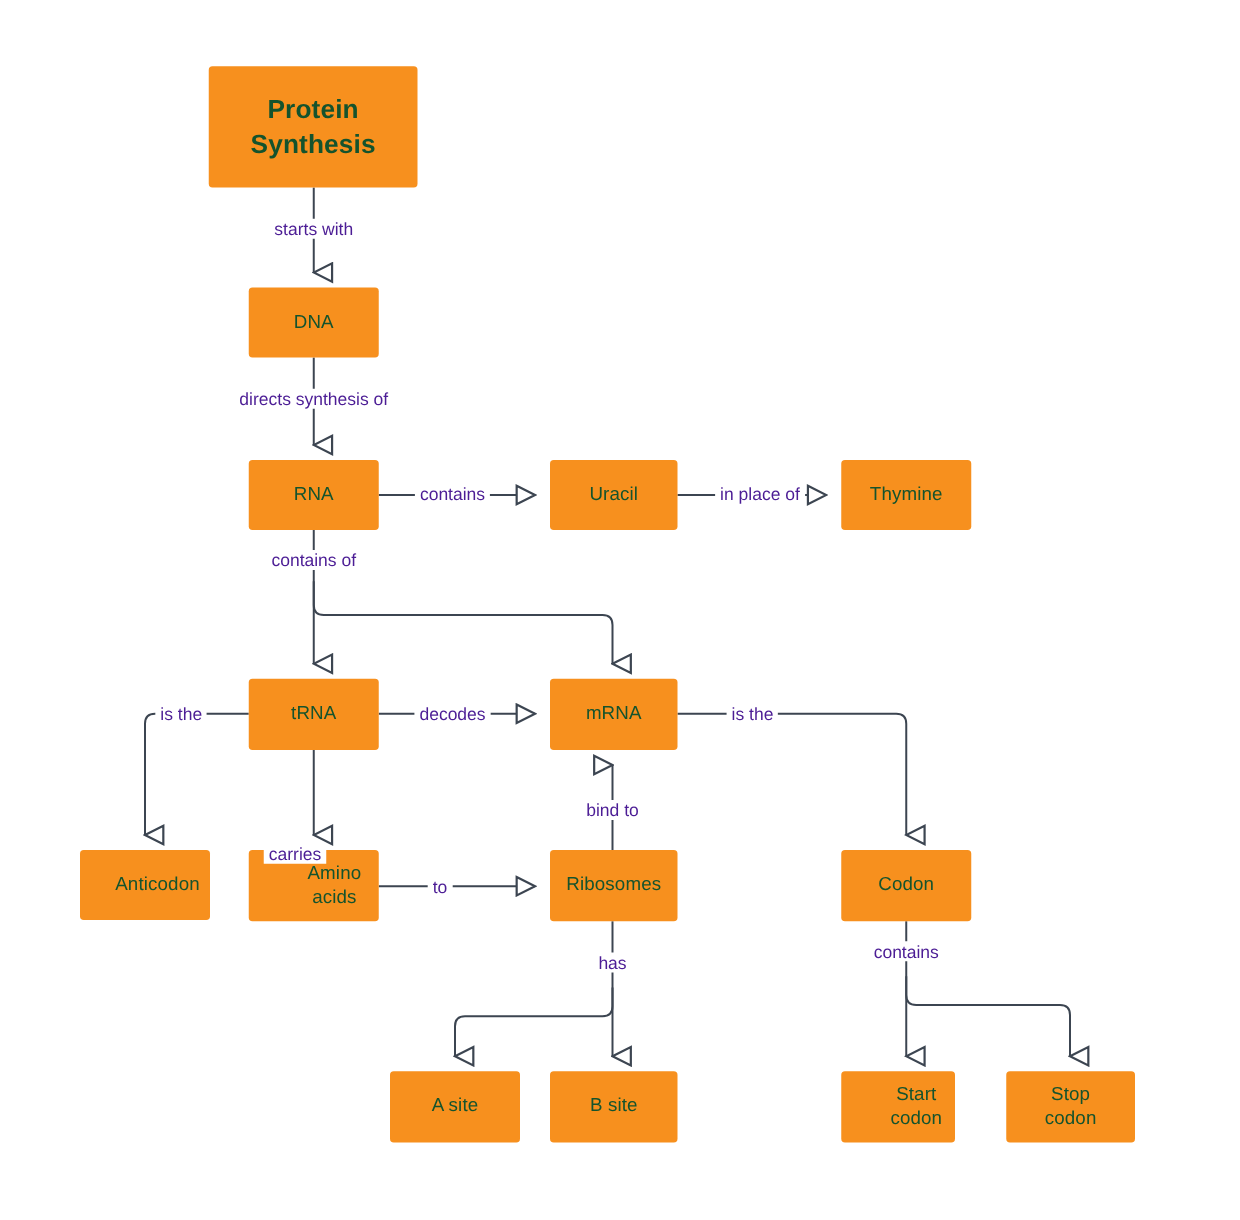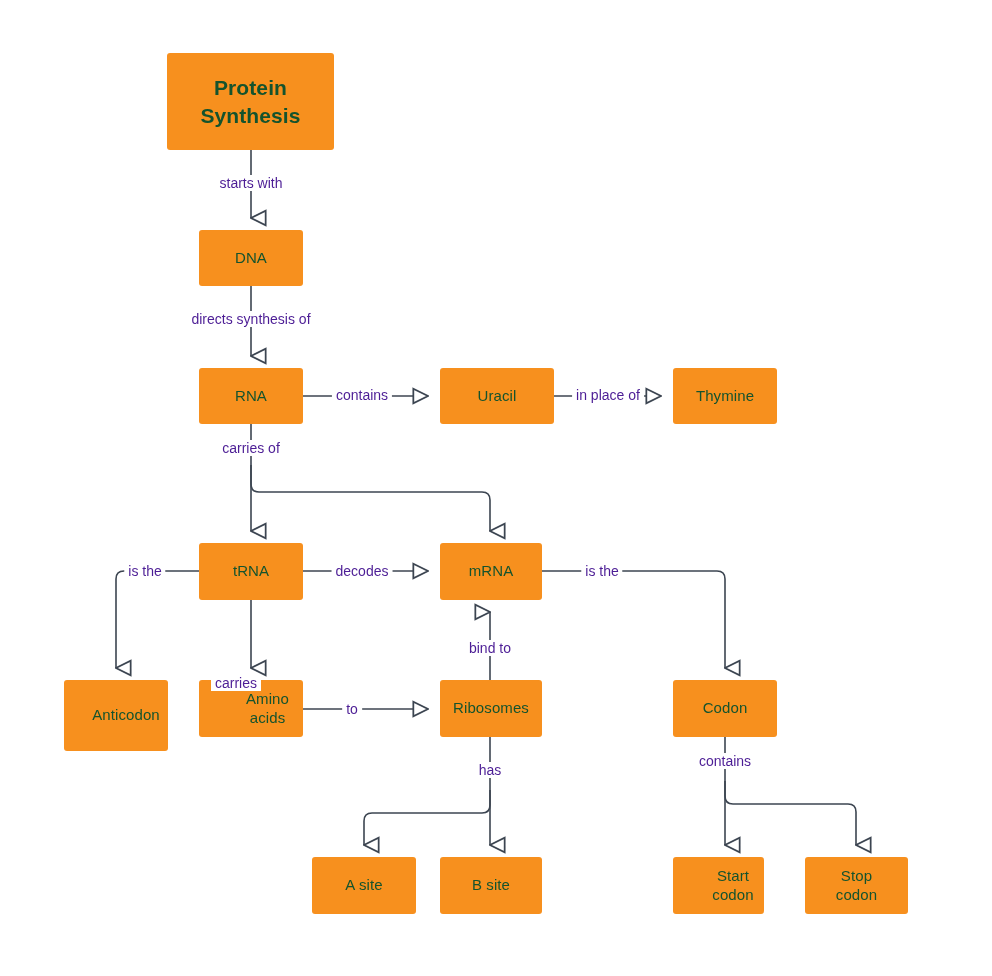--- a/index.html
+++ b/index.html
@@ -116,29 +116,29 @@
     </g>
   </svg>
 
   <div class="node root" style="left:167px; top:53px; width:167px; height:97px;">Protein
 Synthesis</div>
 
   <div class="node" style="left:199px; top:230px; width:104px; height:56px;">DNA</div>
 
   <div class="node" style="left:199px; top:368px; width:104px; height:56px;">RNA</div>
 
-  <div class="node" style="left:440px; top:368px; width:114px; height:56px;">Uracil</div>
+  <div class="node" style="left:440px; top:368px; width:102px; height:56px;">Uracil</div>
 
   <div class="node" style="left:673px; top:368px; width:104px; height:56px;">Thymine</div>
 
   <div class="node" style="left:199px; top:543px; width:104px; height:57px;">tRNA</div>
 
   <div class="node" style="left:440px; top:543px; width:102px; height:57px;">mRNA</div>
 
-  <div class="node" style="left:64px; top:680px; width:104px; height:71px;padding-left:20px;">Anticodon</div>
+  <div class="node" style="left:64px; top:680px; width:104px; height:56px;padding-left:20px;">Anticodon</div>
 
   <div class="node" style="left:199px; top:680px; width:104px; height:57px;padding-left:33px;">Amino
 acids</div>
 
   <div class="node" style="left:440px; top:680px; width:102px; height:57px;">Ribosomes</div>
 
   <div class="node" style="left:673px; top:680px; width:104px; height:57px;">Codon</div>
 
   <div class="node" style="left:312px; top:857px; width:104px; height:57px;">A site</div>
 
@@ -151,21 +151,21 @@
 codon</div>
 
   <div class="edge-label" style="left:251px; top:183px;">starts with</div>
 
   <div class="edge-label" style="left:251px; top:319px;">directs synthesis of</div>
 
   <div class="edge-label" style="left:362px; top:395px;">contains</div>
 
   <div class="edge-label" style="left:608px; top:395px;">in place of</div>
 
-  <div class="edge-label" style="left:251px; top:448px;">carries of</div>
+  <div class="edge-label" style="left:251px; top:448px;">contains of</div>
 
   <div class="edge-label" style="left:145px; top:571px;">is the</div>
 
   <div class="edge-label" style="left:362px; top:571px;">decodes</div>
 
   <div class="edge-label" style="left:236px; top:636px;margin-top:47px;">carries</div>
 
   <div class="edge-label" style="left:352px; top:709px;">to</div>
 
   <div class="edge-label" style="left:490px; top:648px;">bind to</div>

